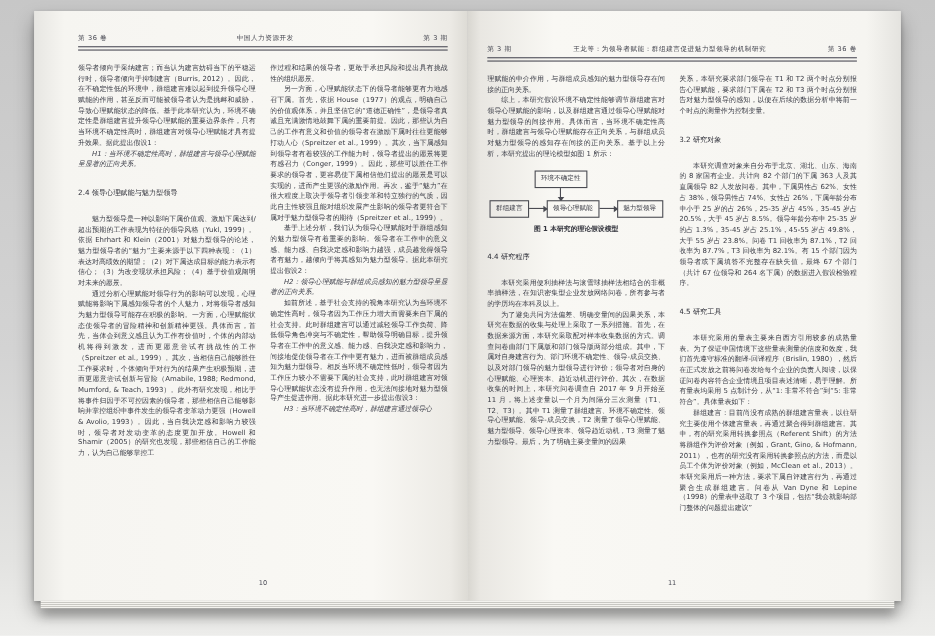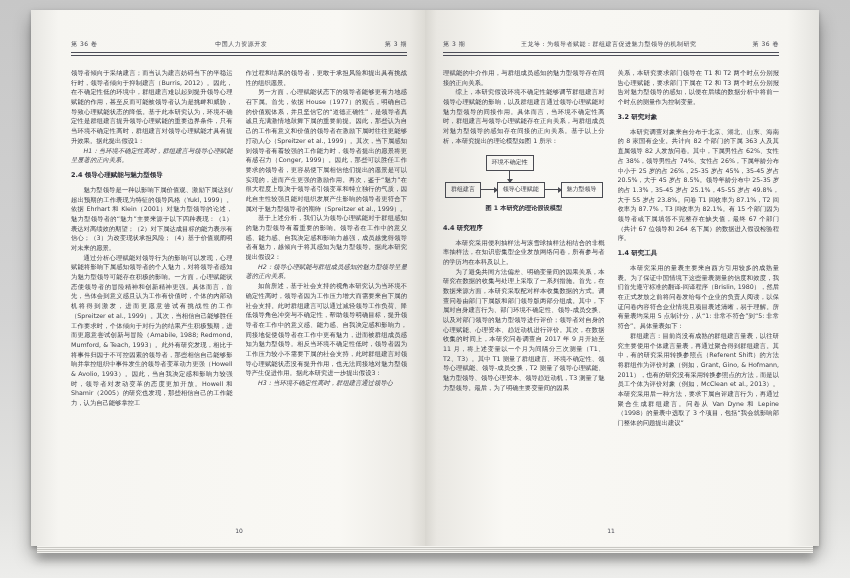--- a/index.html
+++ b/index.html
@@ -3,36 +3,36 @@
 <meta charset="utf-8">
 <style>
   html,body{margin:0;padding:0;}
   body{width:850px;height:578px;font-family:"DejaVu Sans","Liberation Sans",sans-serif;}
   .scene{position:relative;width:850px;height:578px;overflow:hidden;
          background:linear-gradient(to bottom,#c7c7c7 0%,#d3d3d3 55%,#e3e3e1 88%,#ededeb 100%);}
   .book{position:absolute;left:31px;top:10px;width:788px;height:546px;}
   .pages{display:flex;height:536px;box-shadow:0 10px 16px rgba(0,0,0,.35),0 2px 4px rgba(0,0,0,.25);}
   .page{width:394px;height:536px;box-sizing:border-box;position:relative;}
   .page-left{background:linear-gradient(to right,#e7e6e2 0%,#f6f5f1 7%,#f9f8f4 78%,#eceae5 96%,#dddbd5 100%);
-             padding:30px 18px 0 40px;}
+             padding:20px 18px 0 40px;}
   .page-right{background:linear-gradient(to left,#e4e3df 0%,#f6f5f1 8%,#f9f8f4 80%,#e9e7e2 97%,#d8d6d0 100%);
               padding:30px 40px 0 18px;}
   .edges{height:7px;margin:0 6px;background:repeating-linear-gradient(to bottom,#f4f3ef 0 1px,#c9c8c3 1px 2px);
          box-shadow:0 6px 10px rgba(0,0,0,.3);}
   .page-header{display:flex;justify-content:space-between;align-items:baseline;
                font-size:6px;color:#43444e;letter-spacing:.5px;margin-bottom:3px;}
   .page-header .hc{flex:1;text-align:center;}
   .rule{height:2px;border-top:1.8px solid #4c4d57;border-bottom:.8px solid #4c4d57;margin-bottom:12px;}
   .columns{display:flex;gap:13px;height:432px;overflow:hidden;}
   .col{flex:1;min-width:0;overflow:hidden;}
   .para{font-size:6.3px;line-height:1.54;color:#383a44;text-align:justify;margin:0;}
   .para.body{text-indent:2em;}
   .para.cont{text-indent:0;}
   .para.hyp{font-style:italic;text-indent:2em;color:#3c3e49;}
-  .para.h2{font-weight:bold;font-size:6.5px;text-indent:0;margin:5px 0;color:#2e2f38;}
+  .para.h2{font-weight:normal;font-size:6.5px;text-indent:0;margin:15px 0;color:#2e2f38;}
   .para.h1{font-weight:bold;font-size:10px;text-indent:0;margin:9px 0 6px;color:#2b2c35;}
   .page-number{position:absolute;bottom:12px;left:0;right:0;text-align:center;
                font-size:6px;color:#4a4b55;}
   .page-left .page-number{padding-left:22px;}
   .page-right .page-number{padding-right:22px;}
   
   .figure{margin:9px 2px 10px;}
   .fig-mod-row,.fig-varrow-row{display:flex;justify-content:center;transform:translateX(-14px);}
   .fig-box{display:inline-block;border:.9px solid #4a4b52;padding:2.5px 5px;font-size:6px;
            color:#3a3b45;background:transparent;white-space:nowrap;}
@@ -112,21 +112,21 @@
             <div>
                 <div class="para h2">4.4 研究程序</div>
                 <div class="para body">本研究采用便利抽样法与滚雪球抽样法相结合的非概率抽样法，在知识密集型企业发放网络问卷，所有参与者的学历均在本科及以上。</div>
                 <div class="para body">为了避免共同方法偏差、明确变量间的因果关系，本研究在数据的收集与处理上采取了一系列措施。首先，在数据来源方面，本研究采取配对样本收集数据的方式。调查问卷由部门下属版和部门领导版两部分组成。其中，下属对自身建言行为、部门环境不确定性、领导-成员交换、以及对部门领导的魅力型领导进行评价；领导者对自身的心理赋能、心理资本、趋近动机进行评价。其次，在数据收集的时间上，本研究问卷调查自 2017 年 9 月开始至 11 月，将上述变量以一个月为间隔分三次测量（T1、T2、T3）。其中 T1 测量了群组建言、环境不确定性、领导心理赋能、领导-成员交换，T2 测量了领导心理赋能、魅力型领导、领导心理资本、领导趋近动机，T3 测量了魅力型领导。最后，为了明确主要变量间的因果</div>
               </div>
           </div>
           <div class="col">
               <div class="para cont">关系，本研究要求部门领导在 T1 和 T2 两个时点分别报告心理赋能，要求部门下属在 T2 和 T3 两个时点分别报告对魅力型领导的感知，以便在后续的数据分析中将前一个时点的测量作为控制变量。</div>
               <div class="para h2">3.2 研究对象</div>
               <div class="para body">本研究调查对象来自分布于北京、湖北、山东、海南的 8 家国有企业。共计向 82 个部门的下属 363 人及其直属领导 82 人发放问卷。其中，下属男性占 62%、女性占 38%，领导男性占 74%、女性占 26%，下属年龄分布中小于 25 岁的占 26%，25-35 岁占 45%，35-45 岁占 20.5%，大于 45 岁占 8.5%。领导年龄分布中 25-35 岁的占 1.3%，35-45 岁占 25.1%，45-55 岁占 49.8%，大于 55 岁占 23.8%。问卷 T1 回收率为 87.1%，T2 回收率为 87.7%，T3 回收率为 82.1%。有 15 个部门因为领导者或下属填答不完整存在缺失值，最终 67 个部门（共计 67 位领导和 264 名下属）的数据进入假设检验程序。</div>
-              <div class="para h2">1.4 研究工具</div>
+              <div class="para h2">4.5 研究工具</div>
               <div class="para body">本研究采用的量表主要来自西方引用较多的成熟量表。为了保证中国情境下这些量表测量的信度和效度，我们首先遵守标准的翻译-回译程序（Brislin, 1980），然后在正式发放之前将问卷发给每个企业的负责人阅读，以保证问卷内容符合企业情境且项目表述清晰，易于理解。所有量表均采用 5 点制计分，从“1: 非常不符合”到“5: 非常符合”。具体量表如下：</div>
               <div class="para body">群组建言：目前尚没有成熟的群组建言量表，以往研究主要使用个体建言量表，再通过聚合得到群组建言。其中，有的研究采用转换参照点（Referent Shift）的方法将群组作为评价对象（例如，Grant, Gino, &amp; Hofmann, 2011），也有的研究没有采用转换参照点的方法，而是以员工个体为评价对象（例如，McClean et al., 2013）。本研究采用后一种方法，要求下属自评建言行为，再通过聚合生成群组建言。问卷从 Van Dyne 和 Lepine（1998）的量表中选取了 3 个项目，包括“我会就影响部门整体的问题提出建议”</div>
             </div>
         </div>
         <div class="page-number">11</div>
       </div>
 
     </div>
     <div class="edges"></div>
   </div>

